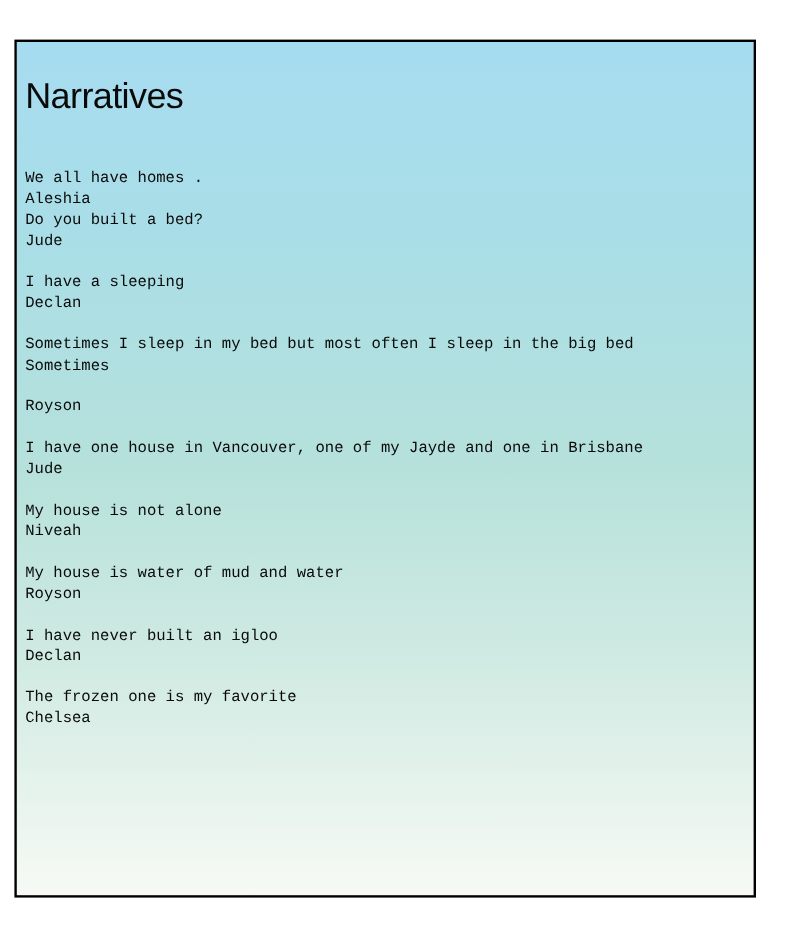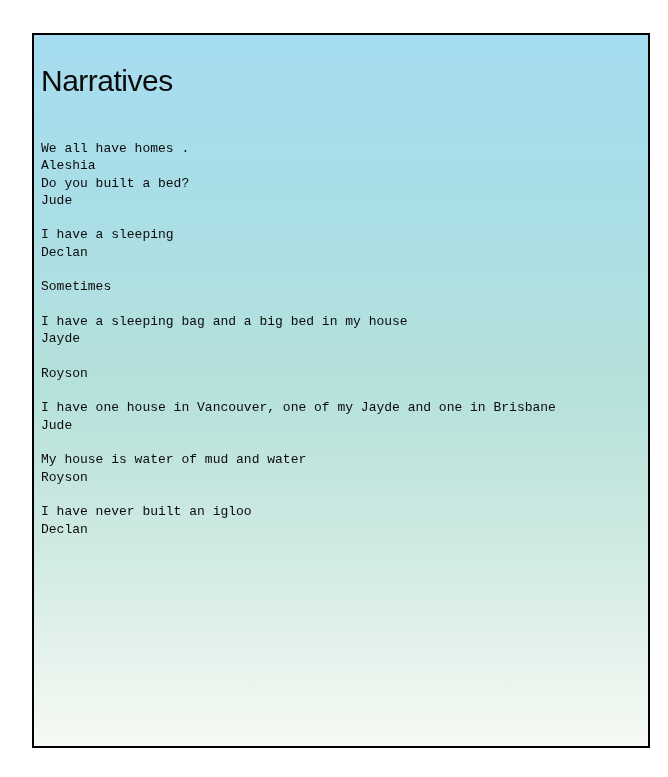--- a/index.html
+++ b/index.html
@@ -10,21 +10,21 @@
   .canvas {
     position: relative;
     width: 668px;
     height: 777px;
     background: #ffffff;
     overflow: hidden;
     font-family: "Liberation Sans", sans-serif;
   }
   .sheet {
     position: absolute;
-    left: 32px;
+    left: 12px;
     top: 33px;
     width: 618px;
     height: 715px;
     box-sizing: border-box;
     border: 2px solid #000000;
     
     background: linear-gradient(180deg, #a6dcf0 0%, #a9dee7 23%, #b6e1db 50%, #cfeae2 72%, #f7faf4 100%);
     padding: 28px 18px 0 7px;
     overflow: hidden;
   }
@@ -62,36 +62,41 @@
           <span class="line">We all have homes .</span>
           <span class="line">Aleshia</span>
           <span class="line">Do you built a bed?</span>
           <span class="line">Jude</span>
         </p>
         <p class="entry">
           <span class="line">I have a sleeping</span>
           <span class="line">Declan</span>
         </p>
         <p class="entry">
+          <span class="line">Sometimes I sleep in my bed but most often I sleep in the big bed</span>
           <span class="line">Sometimes</span>
-        </p>
-        <p class="entry">
-          <span class="line">I have a sleeping bag and a big bed in my house</span>
-          <span class="line">Jayde</span>
         </p>
         <p class="entry">
           <span class="line">Royson</span>
         </p>
         <p class="entry">
           <span class="line">I have one house in Vancouver, one of my Jayde and one in Brisbane</span>
           <span class="line">Jude</span>
         </p>
         <p class="entry">
+          <span class="line">My house is not alone</span>
+          <span class="line">Niveah</span>
+        </p>
+        <p class="entry">
           <span class="line">My house is water of mud and water</span>
           <span class="line">Royson</span>
         </p>
         <p class="entry">
           <span class="line">I have never built an igloo</span>
           <span class="line">Declan</span>
         </p>
+        <p class="entry">
+          <span class="line">The frozen one is my favorite</span>
+          <span class="line">Chelsea</span>
+        </p>
       </div>
   </div>
 </div>
 
 </body></html>

